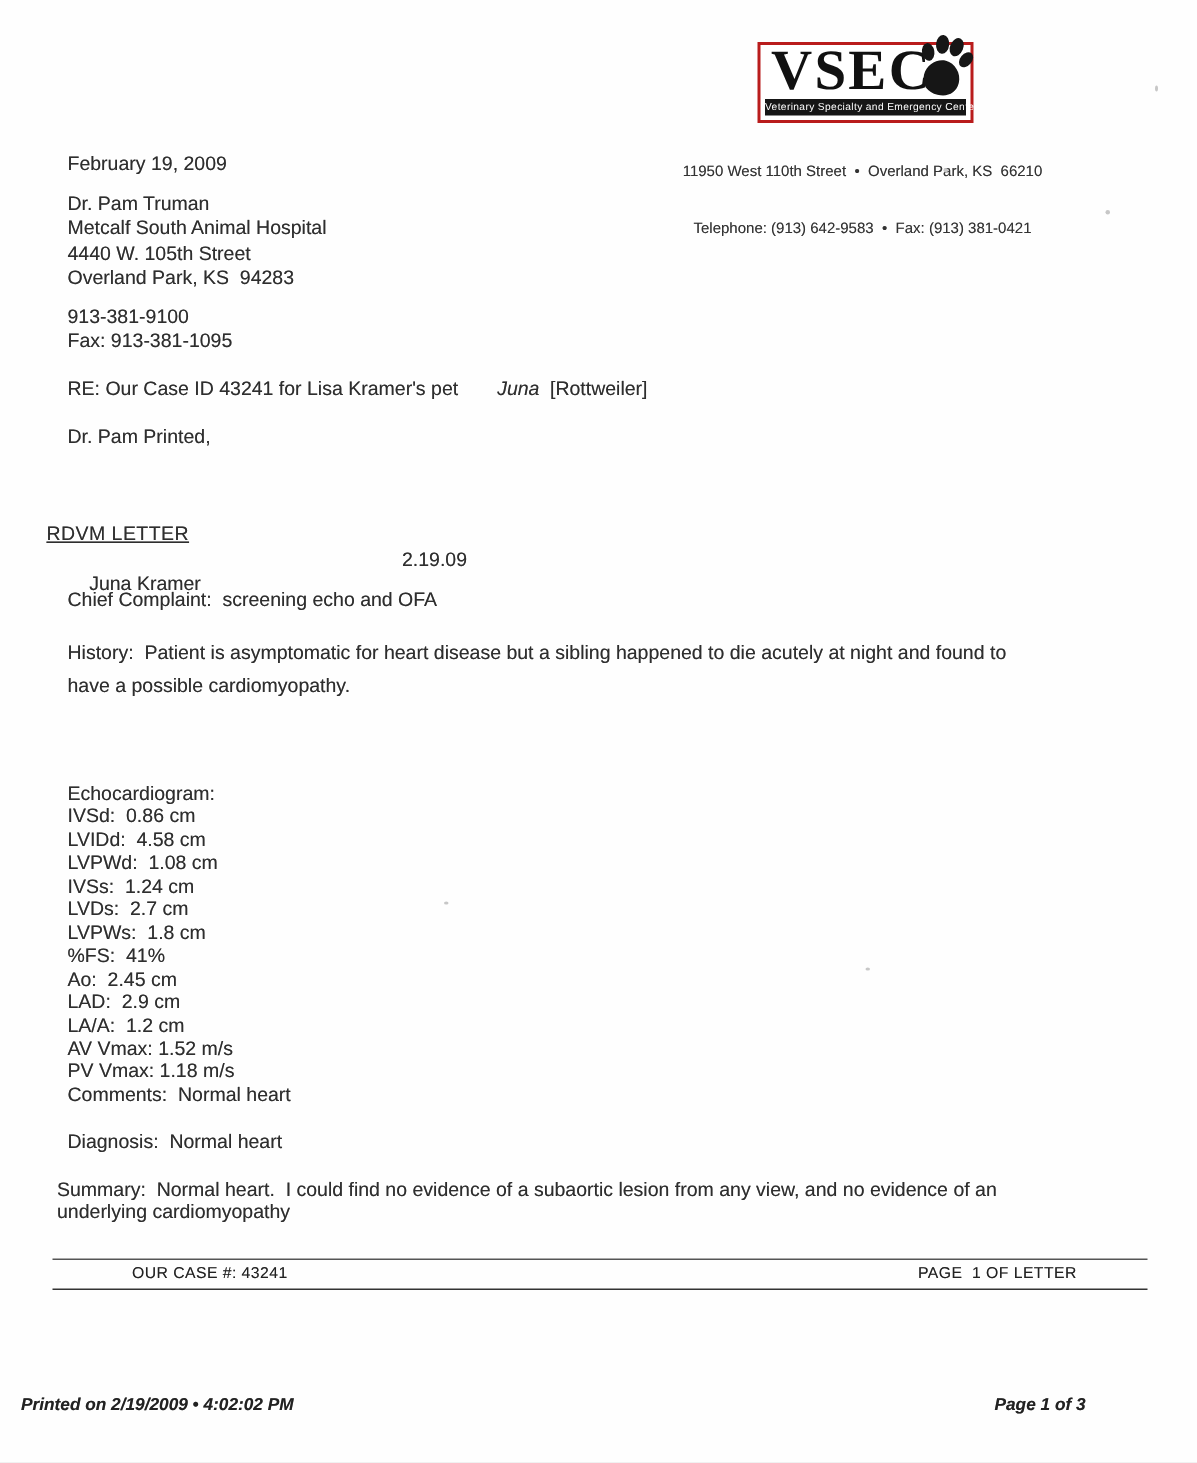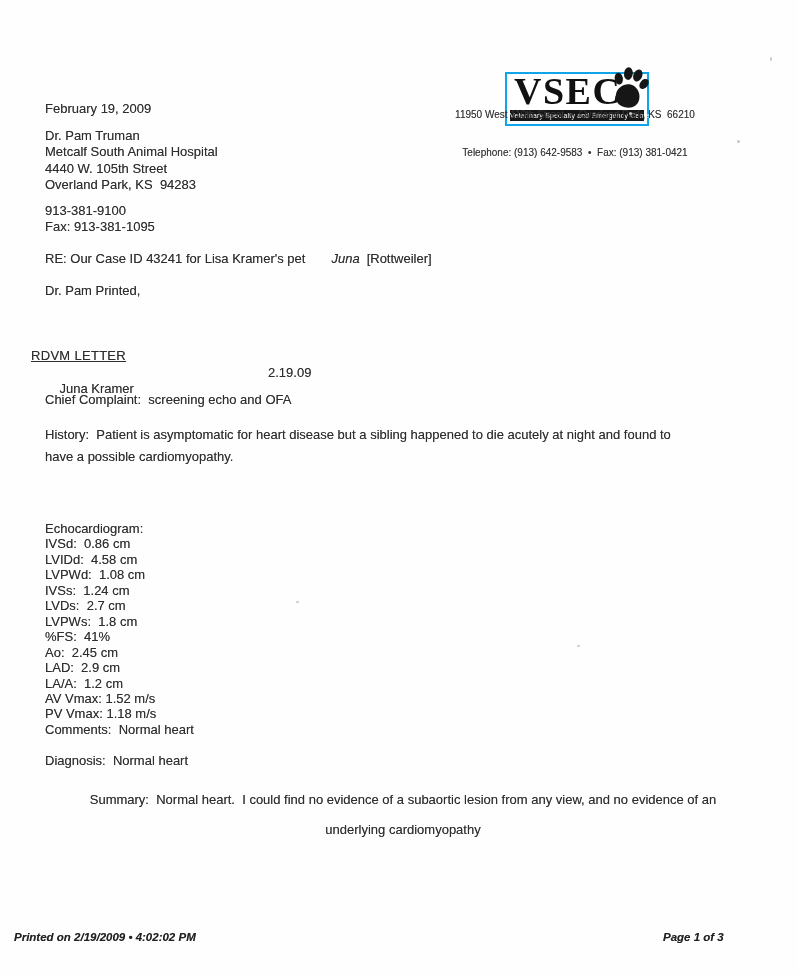--- a/index.html
+++ b/index.html
@@ -16,21 +16,21 @@
     position:absolute;
     font-size:13px;
     line-height:16.3px;
     white-space:pre-wrap;
     color:#2e2e2e;
     text-shadow:0 0 .4px rgba(45,45,45,.55);
   }
   
   .logo-box{
     position:absolute;left:505px;top:28px;width:140px;height:50px;
-    border:2px solid #0ea5e9;background:#fff;margin-top:44px;
+    border:2px solid #b91c1c;background:#fff;
   }
   .logo-acronym{
     position:absolute;left:7px;top:-3px;
     font-family:"Liberation Serif",serif;font-weight:700;
     font-size:38px;line-height:40px;letter-spacing:1.5px;color:#111;
   }
   .logo-strip{
     position:absolute;left:3px;right:3px;bottom:3px;height:11px;
     background:#161616;color:#fff;
     font-size:6.8px;line-height:11px;text-align:center;
@@ -52,21 +52,21 @@
   .b-salutation{left:45px;top:283px;}
   .b-heading{left:31px;top:348px;font-weight:400;text-decoration:underline;letter-spacing:.3px;}
   .b-namedate{left:45px;top:365px;width:400px;}
   .b-namedate .vdate{position:absolute;left:223px;top:0;}
   .b-chief{left:45px;top:392px;}
   .b-history{left:45px;top:424px;width:720px;line-height:22px;}
   .b-physical{left:45px;top:470px;width:720px;line-height:22px;}
   .b-echo{left:45px;top:521px;}
   .b-echo div{white-space:pre;line-height:15.45px;}
   .b-diagnosis{left:45px;top:753px;}
-  .b-summary{left:48px;top:785px;width:710px;line-height:30px;text-align:center;}
+  .b-summary{left:38px;top:785px;width:710px;line-height:15px;}
   
   .footer-band{
     position:absolute;left:35px;top:839px;width:730px;height:19px;
     border-top:1.3px solid #555;border-bottom:1.5px solid #333;
   }
   .footer-band span{
     position:absolute;top:3px;font-size:10.5px;letter-spacing:.3px;
     color:#222;white-space:pre;text-shadow:0 0 .3px rgba(34,34,34,.5);
   }
   .fb-case{left:53px;}
@@ -130,20 +130,24 @@
 have a possible cardiomyopathy.</div>
 
 
   <div class="tx b-echo"><div>Echocardiogram:</div><div>IVSd:  0.86 cm</div><div>LVIDd:  4.58 cm</div><div>LVPWd:  1.08 cm</div><div>IVSs:  1.24 cm</div><div>LVDs:  2.7 cm</div><div>LVPWs:  1.8 cm</div><div>%FS:  41%</div><div>Ao:  2.45 cm</div><div>LAD:  2.9 cm</div><div>LA/A:  1.2 cm</div><div>AV Vmax: 1.52 m/s</div><div>PV Vmax: 1.18 m/s</div><div>Comments:  Normal heart</div></div>
 
   <div class="tx b-diagnosis">Diagnosis:  Normal heart</div>
 
   <div class="tx b-summary">Summary:  Normal heart.  I could find no evidence of a subaortic lesion from any view, and no evidence of an
 underlying cardiomyopathy</div>
 
+  <div class="footer-band">
+    <span class="fb-case">OUR CASE #: 43241</span>
+    <span class="fb-page">PAGE  1 OF LETTER</span>
+  </div>
 
   <div class="print-foot pf-left">Printed on 2/19/2009 • 4:02:02 PM</div>
   <div class="print-foot pf-right">Page 1 of 3</div>
 
   <div class="speck" style="left:629px;top:112px;width:3px;height:3px;"></div>
   <div class="speck" style="left:737px;top:140px;width:3px;height:3px;"></div>
   <div class="speck" style="left:296px;top:601px;width:3px;height:2px;"></div>
   <div class="speck" style="left:577px;top:645px;width:3px;height:2px;"></div>
   <div class="speck" style="left:770px;top:57px;width:2px;height:4px;"></div>
 </div>

